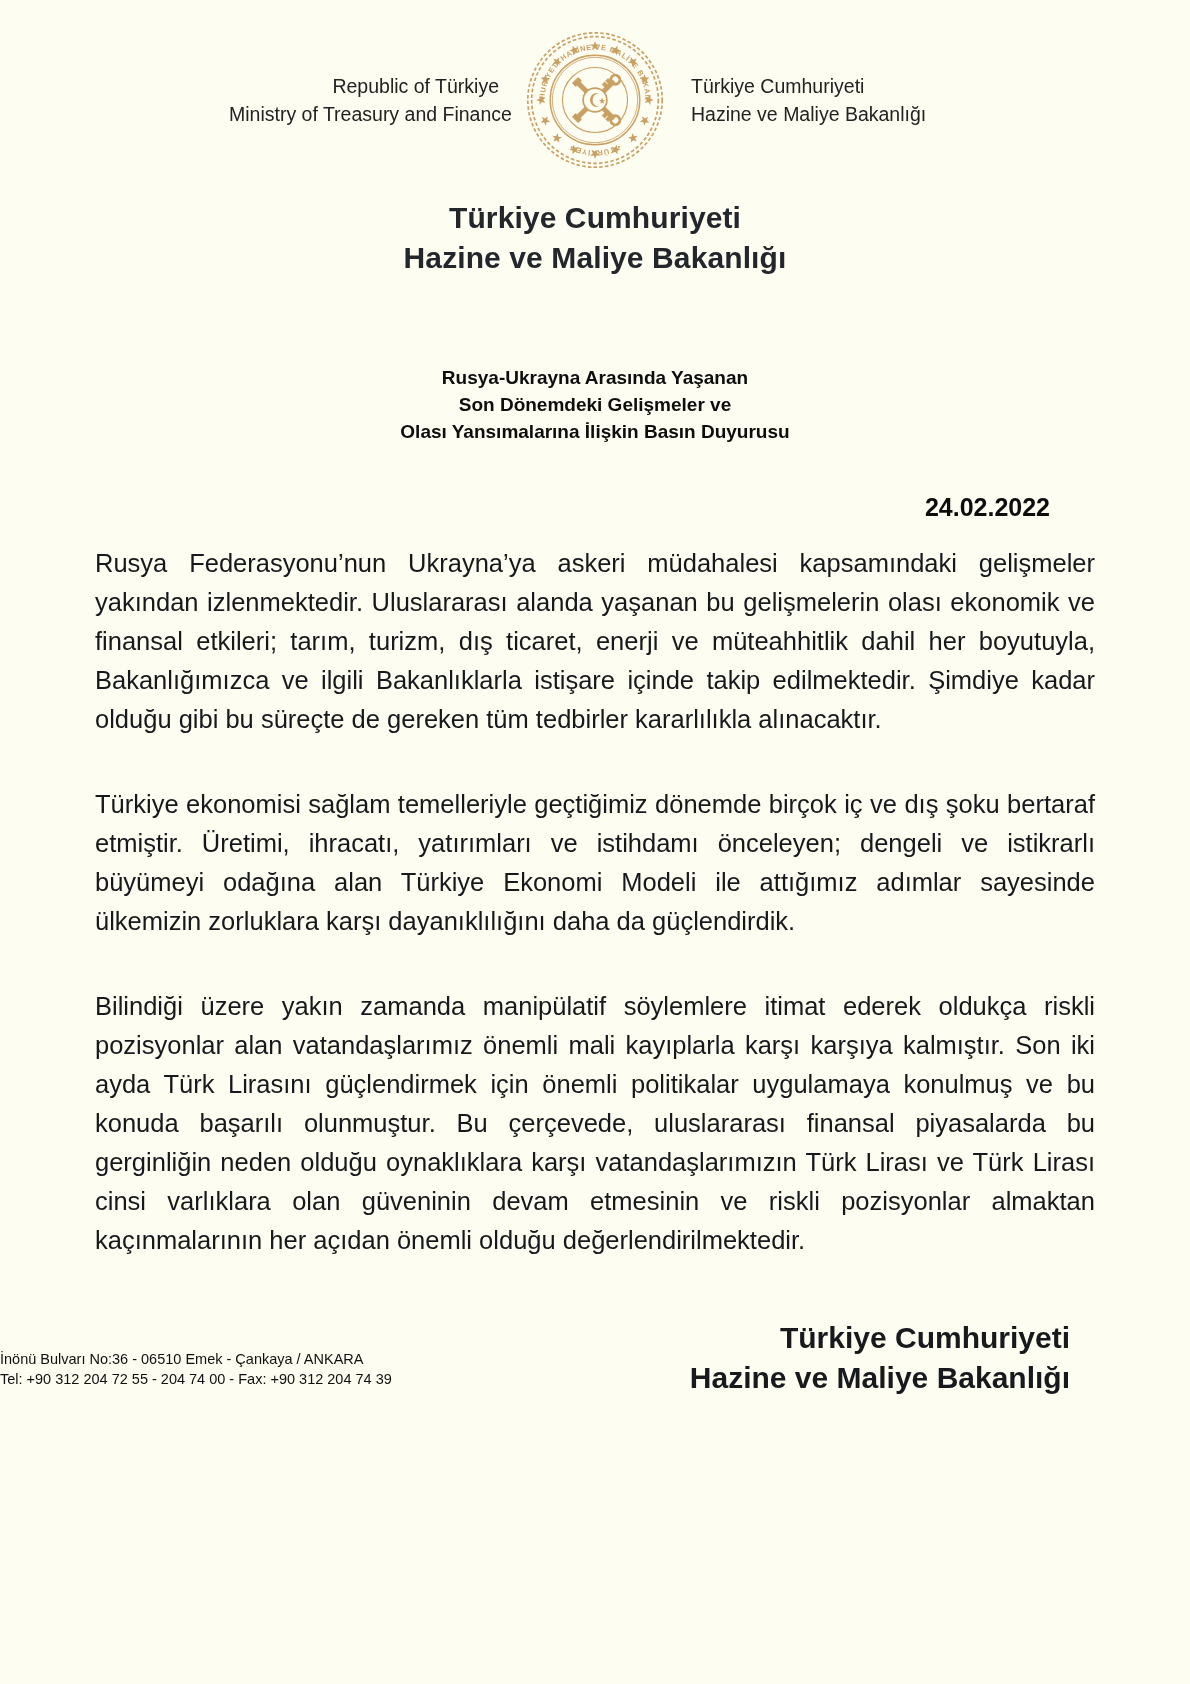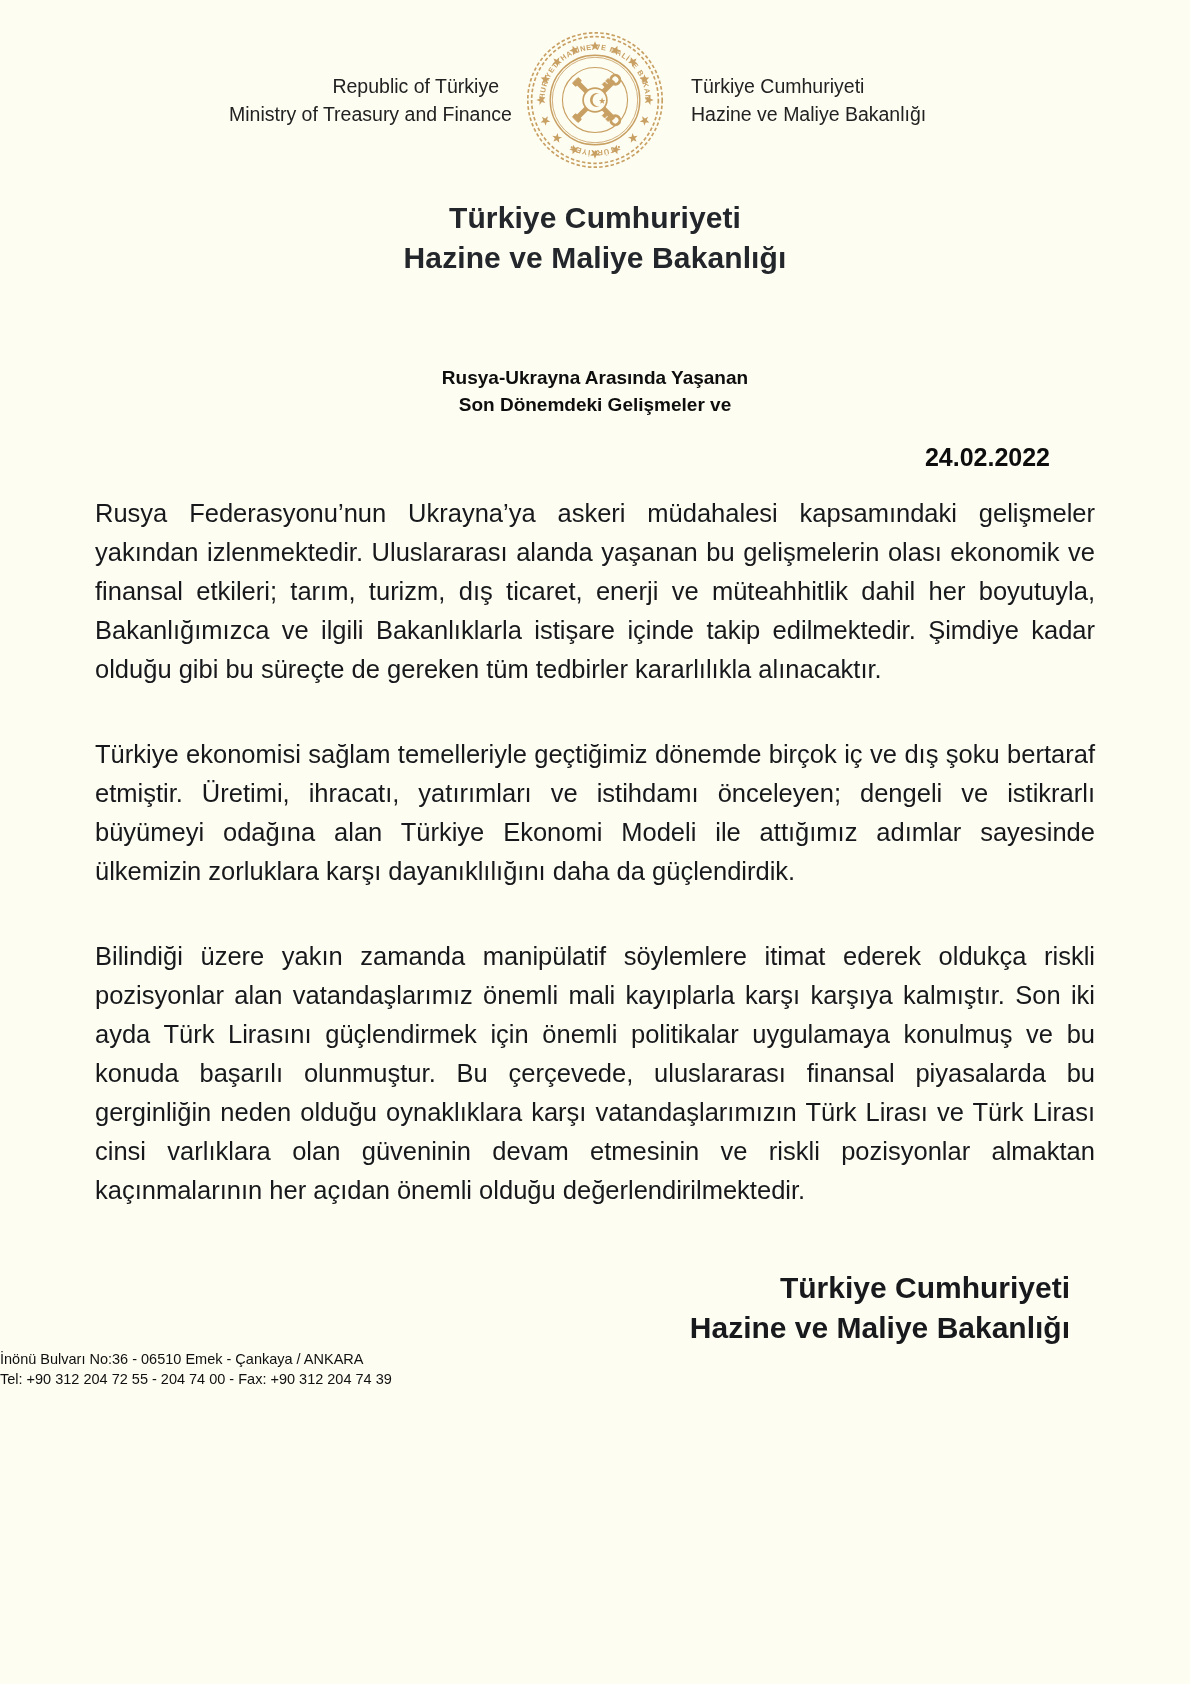--- a/index.html
+++ b/index.html
@@ -70,21 +70,21 @@
     margin-top: 88px;
     font-size: 19px;
     font-weight: bold;
     line-height: 1.42;
     color: #0d0d0d;
   }
 
   
   .date-line {
     text-align: right;
-    margin-top: 24px;
+    margin-top: 47px;
     padding-right: 140px;
     font-size: 25px;
     font-weight: bold;
     color: #0d0d0d;
   }
 
   
   .body-wrap {
     margin: 0 auto;
     width: 1000px;
@@ -250,20 +250,21 @@
   </div>
 
   <div class="ministry-title">
     <div>Türkiye Cumhuriyeti</div>
     <div>Hazine ve Maliye Bakanlığı</div>
   </div>
 
   <div class="doc-title">
     <div>Rusya-Ukrayna Arasında Yaşanan</div>
     <div>Son Dönemdeki Gelişmeler ve</div>
+    <div>Olası Yansımalarına İlişkin Basın Duyurusu</div>
   </div>
 
   <div class="date-line">24.02.2022</div>
 
   <div class="body-wrap">
     <p class="para">Rusya Federasyonu’nun Ukrayna’ya askeri müdahalesi kapsamındaki gelişmeler yakından izlenmektedir. Uluslararası alanda yaşanan bu gelişmelerin olası ekonomik ve finansal etkileri; tarım, turizm, dış ticaret, enerji ve müteahhitlik dahil her boyutuyla, Bakanlığımızca ve ilgili Bakanlıklarla istişare içinde takip edilmektedir. Şimdiye kadar olduğu gibi bu süreçte de gereken tüm tedbirler kararlılıkla alınacaktır.</p>
     <p class="para">Türkiye ekonomisi sağlam temelleriyle geçtiğimiz dönemde birçok iç ve dış şoku bertaraf etmiştir. Üretimi, ihracatı, yatırımları ve istihdamı önceleyen; dengeli ve istikrarlı büyümeyi odağına alan Türkiye Ekonomi Modeli ile attığımız adımlar sayesinde ülkemizin zorluklara karşı dayanıklılığını daha da güçlendirdik.</p>
     <p class="para">Bilindiği üzere yakın zamanda manipülatif söylemlere itimat ederek oldukça riskli pozisyonlar alan vatandaşlarımız önemli mali kayıplarla karşı karşıya kalmıştır. Son iki ayda Türk Lirasını güçlendirmek için önemli politikalar uygulamaya konulmuş ve bu konuda başarılı olunmuştur. Bu çerçevede, uluslararası finansal piyasalarda bu gerginliğin neden olduğu oynaklıklara karşı vatandaşlarımızın Türk Lirası ve Türk Lirası cinsi varlıklara olan güveninin devam etmesinin ve riskli pozisyonlar almaktan kaçınmalarının her açıdan önemli olduğu değerlendirilmektedir.</p>
   </div>
 

